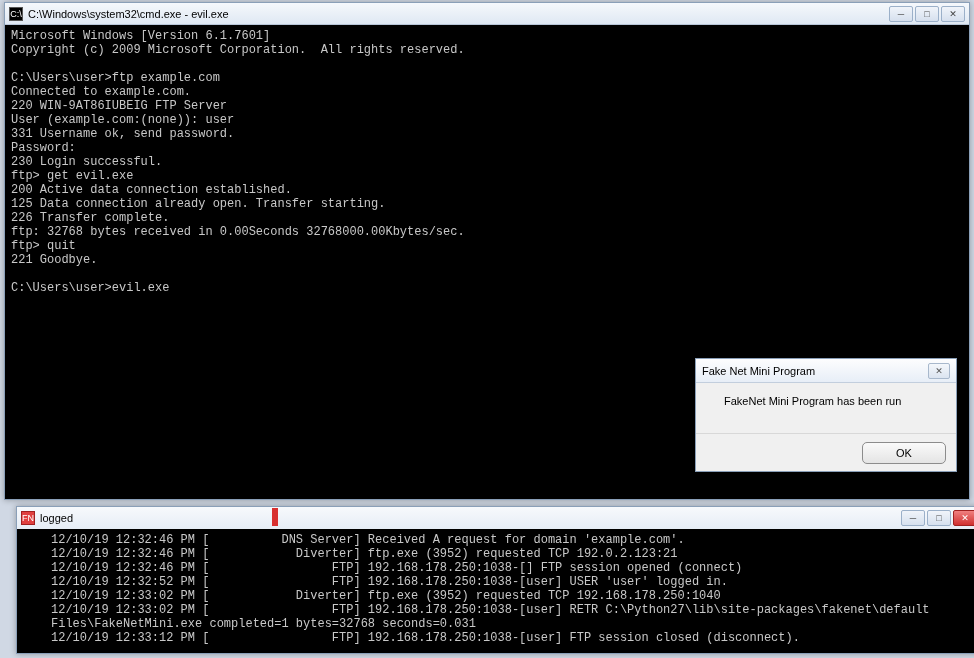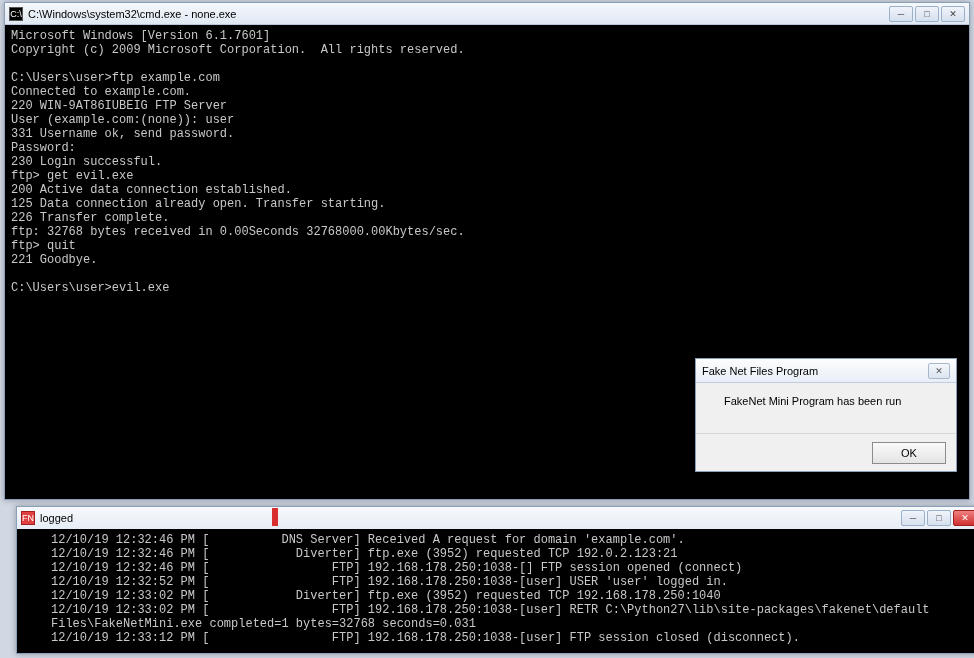--- a/index.html
+++ b/index.html
@@ -115,35 +115,35 @@
   .dlg-footer {
     height: 38px;
     background: #f0f0f0;
     border-top: 1px solid #d8d8d8;
     display: flex;
     justify-content: flex-end;
     align-items: center;
     padding-right: 10px;
   }
   .ok-btn {
-    width: 74px; height: 22px;
+    width: 84px; height: 22px;
     background: linear-gradient(#fafafa,#e4e4e4);
     border: 1px solid #8c8c8c;
-    border-radius: 0;
+    border-radius: 5px;
     font-size: 11px;
     cursor: pointer;
   }
 </style>
 </head>
 <body>
 
 <div class="window" id="cmd-window">
   <div class="titlebar light">
     <span class="app-icon">C:\</span>
-    <span class="title-text">C:\Windows\system32\cmd.exe - none.exe</span>
+    <span class="title-text">C:\Windows\system32\cmd.exe - evil.exe</span>
     <div class="win-controls">
       <div class="win-btn">─</div>
       <div class="win-btn">□</div>
       <div class="win-btn">✕</div>
     </div>
   </div>
   <div class="terminal" id="cmd-term">Microsoft Windows [Version 6.1.7601]
 Copyright (c) 2009 Microsoft Corporation.  All rights reserved.
 
 C:\Users\user&gt;ftp example.com
@@ -180,20 +180,20 @@
 12/10/19 12:32:46 PM [                 FTP] 192.168.178.250:1038-[] FTP session opened (connect)
 12/10/19 12:32:52 PM [                 FTP] 192.168.178.250:1038-[user] USER 'user' logged in.
 12/10/19 12:33:02 PM [            Diverter] ftp.exe (3952) requested TCP 192.168.178.250:1040
 12/10/19 12:33:02 PM [                 FTP] 192.168.178.250:1038-[user] RETR C:\Python27\lib\site-packages\fakenet\default
 Files\FakeNetMini.exe completed=1 bytes=32768 seconds=0.031
 12/10/19 12:33:12 PM [                 FTP] 192.168.178.250:1038-[user] FTP session closed (disconnect).</div>
 </div>
 
 <div id="dialog">
   <div class="titlebar">
-    <span class="title-text">Fake Net Files Program</span>
+    <span class="title-text">Fake Net Mini Program</span>
     <div class="dlg-close">✕</div>
   </div>
   <div class="dlg-body">FakeNet Mini Program has been run</div>
   <div class="dlg-footer">
     <button class="ok-btn">OK</button>
   </div>
 </div>
 
 </body></html>

